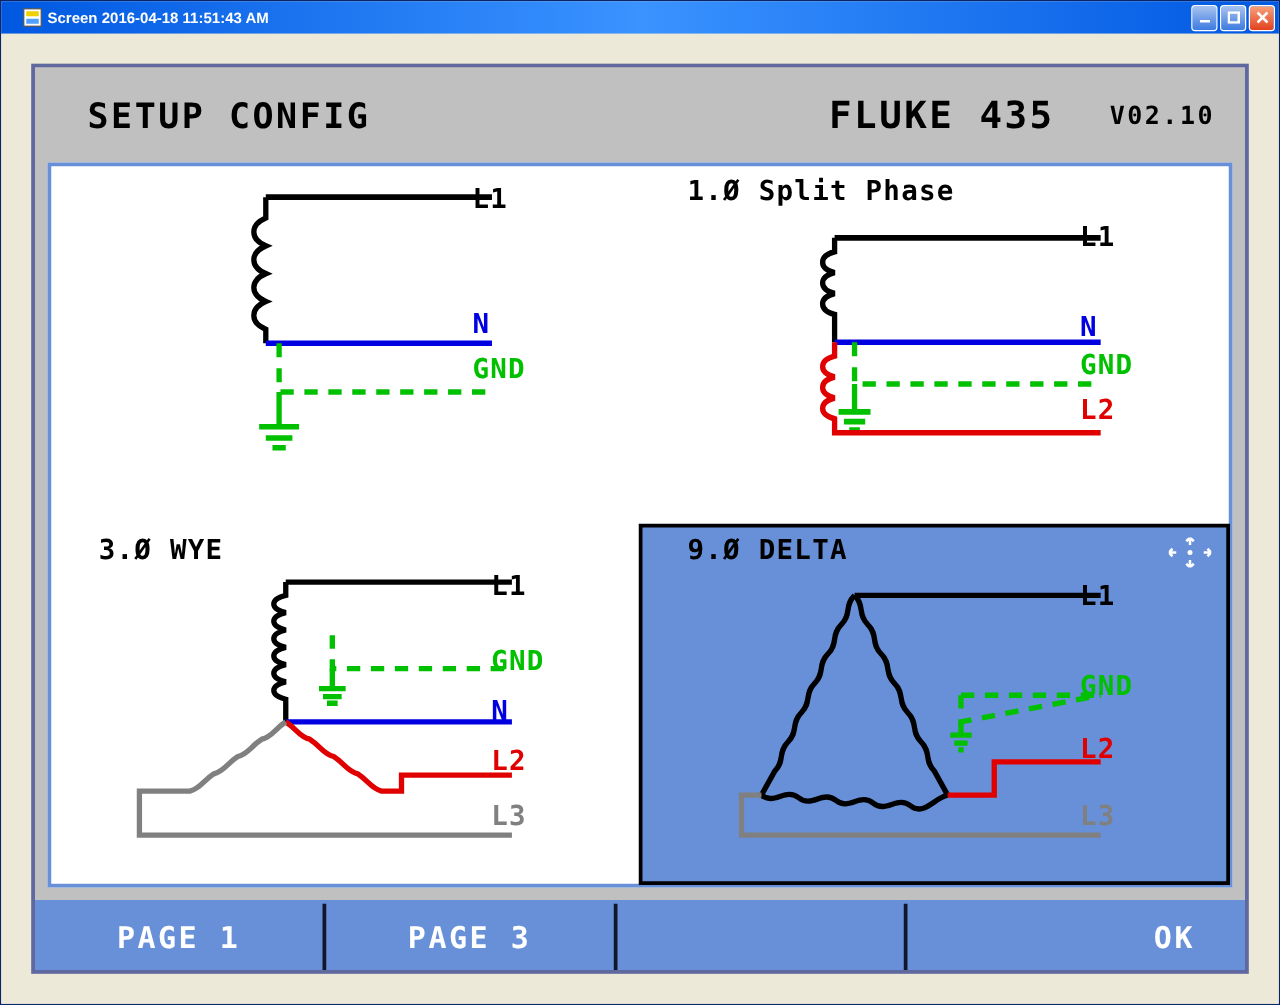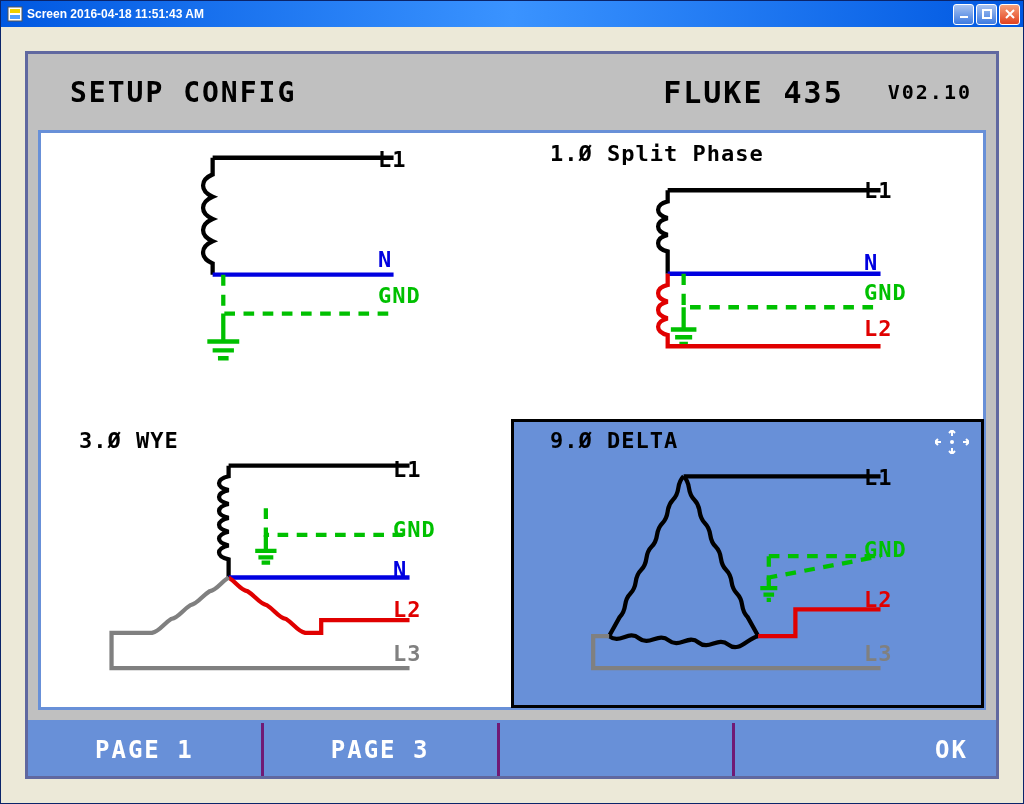--- a/index.html
+++ b/index.html
@@ -19,21 +19,21 @@
     border: 1px solid #0a246a;
     background: #ece9d8;
     display: flex;
     flex-direction: column;
   }
   .titlebar {
     height: 26px;
     background: linear-gradient(to right, #0058e1, #3a93ff, #0058e1);
     display: flex;
     align-items: center;
-    padding: 0 3px 0 6px;
+    padding: 0 3px 0 17px;
     color: white;
     font-weight: bold;
   }
   .titlebar-icon {
     width: 16px; height: 16px;
     margin-right: 4px;
     display: inline-flex;
     align-items: center;
     justify-content: center;
   }
@@ -132,34 +132,34 @@
 
   .footer {
     height: 56px;
     background: #6890d8;
     display: flex;
     border-top: 3px solid #6890d8;
     margin: 0;
   }
   .fbtn {
     flex: 1;
-    border-right: 3px solid #701a75;
+    border-right: 3px solid #0f172a;
     display: flex;
     align-items: center;
     justify-content: center;
     color: #fff;
     font-family: "Arial Black","Impact",monospace;
     font-weight: 900;
     font-size: 24px;
     letter-spacing: 2px;
     cursor: pointer;
   }
   .fbtn:last-child { border-right: none; }
   .fbtn.blank { cursor: default; }
-  .fbtn.ok { justify-content: flex-end; padding-right: 28px; }
+  .fbtn.ok { justify-content: flex-end; padding-right: 40px; }
 </style>
 </head>
 <body>
 
 <div class="window">
   <div class="titlebar">
     <span class="titlebar-icon">
       <svg width="16" height="16" viewBox="0 0 16 16">
         <rect x="1" y="1" width="14" height="14" fill="#fff" stroke="#555"></rect>
         <rect x="3" y="3" width="10" height="4" fill="#f0d000"></rect>

